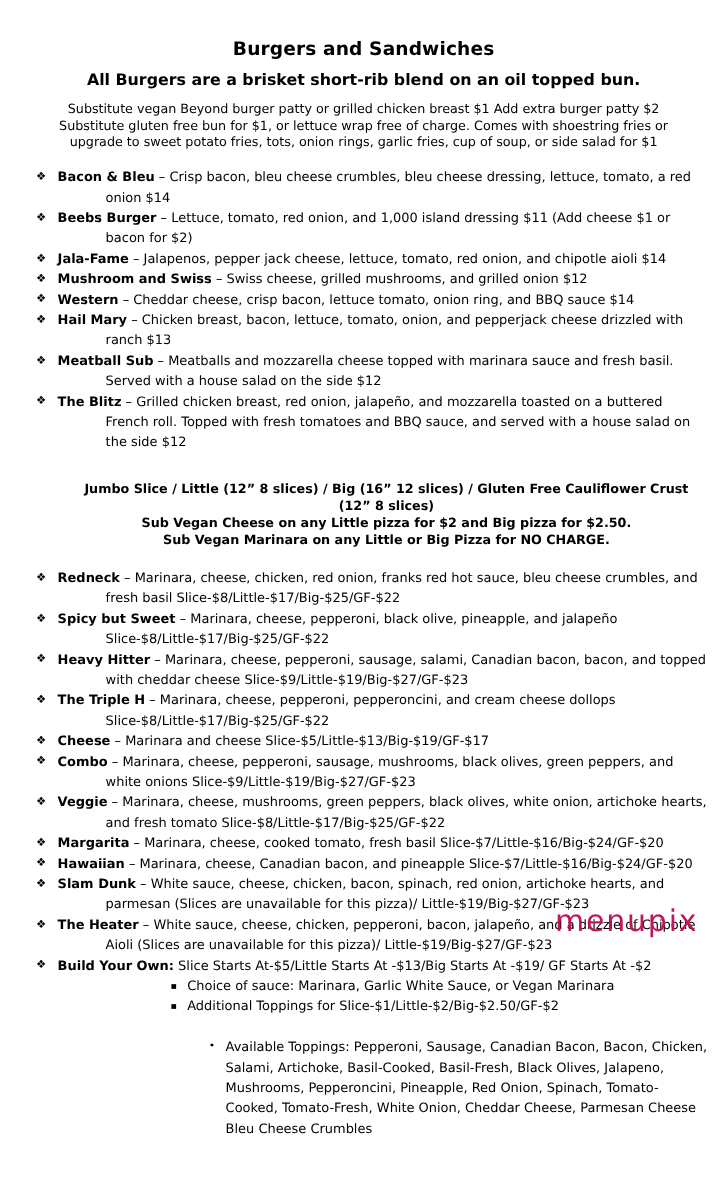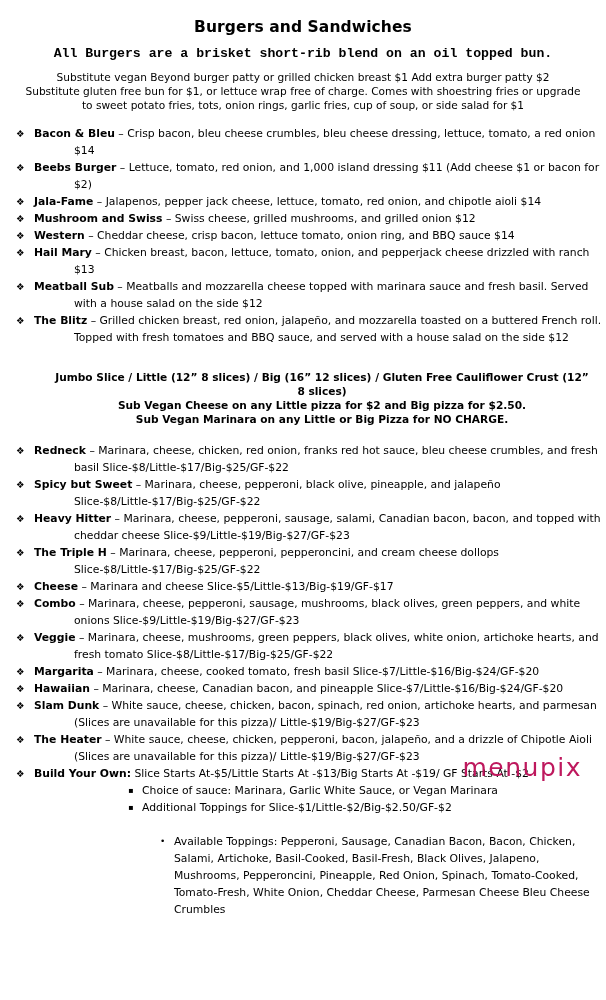--- a/index.html
+++ b/index.html
@@ -14,37 +14,36 @@
     overflow: hidden;
     font-family: "DejaVu Sans", sans-serif;
     color: #000000;
     -webkit-font-smoothing: antialiased;
   }
   .page {
     position: relative;
     width: 606px;
     height: 804px;
     box-sizing: border-box;
-    padding: 2px;
+    padding: 16px;
   }
 
   
   .section-title {
     text-align: center;
     font-weight: bold;
     font-size: 15.5px;
     letter-spacing: 0.1px;
     line-height: 19px;
   }
   .section-sub-bold {
     text-align: center;
     font-weight: bold;
     font-size: 13.2px;
     line-height: 17px;
-    font-family: Liberation Mono, monospace;
   }
   .section-note {
     text-align: center;
     font-size: 10.6px;
     line-height: 14.2px;
     padding: 0 22px;
   }
   .section-note-b {
     text-align: center;
     font-size: 10.6px;

